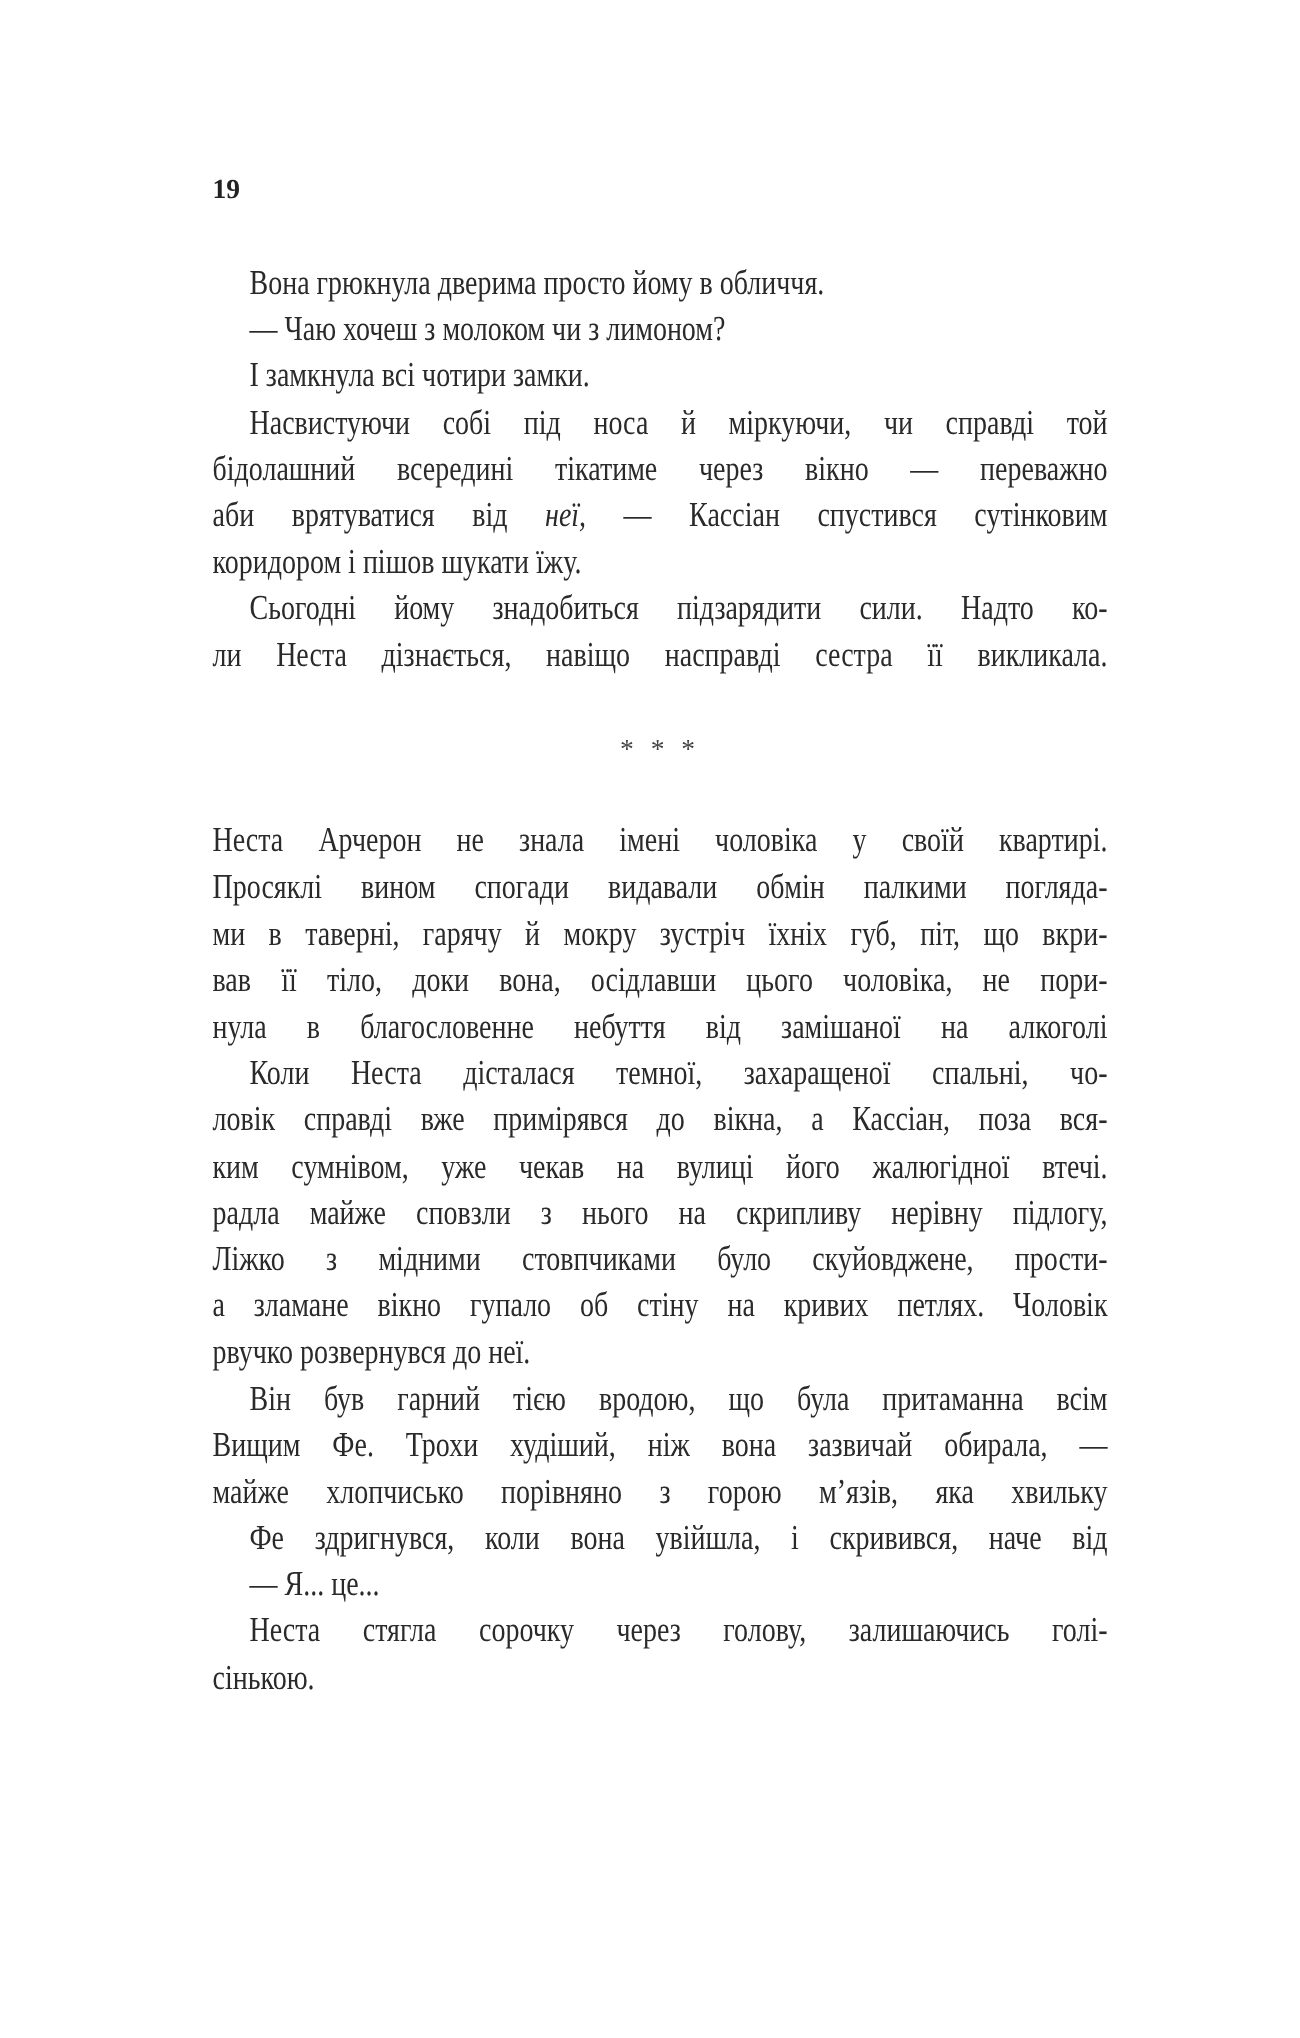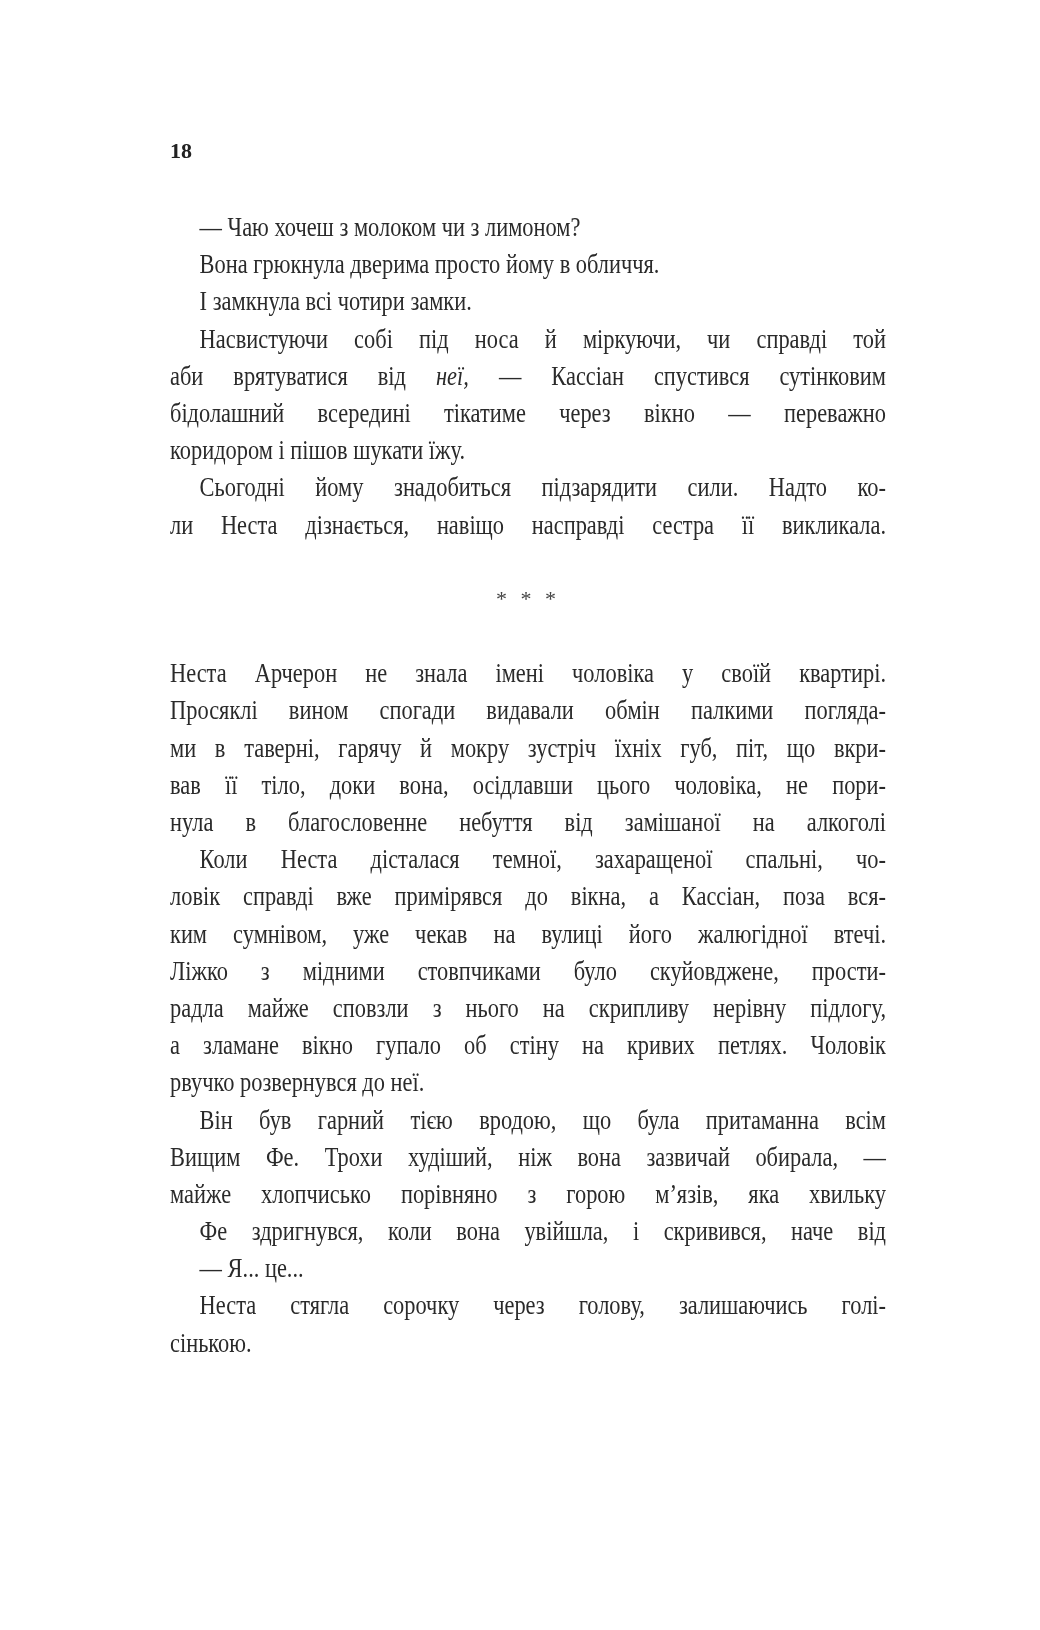--- a/index.html
+++ b/index.html
@@ -22,39 +22,39 @@
   .line.justify .inner { text-align: justify; text-align-last: justify; }
   .line.indent .inner { padding-left: 37px; width: 858px; }
   .line.gap { height: 37.2px; }
   .line.sep .inner { text-align: center; width: 716px; transform: none; font-size: 22px; letter-spacing: 4px; color: #444; }
   em { font-style: italic; }
 </style>
 </head>
 <body>
 
 <div class="page">
-  <div class="page-number">18</div>
+  <div class="page-number">19</div>
   <div class="text" id="text">
       <div class="line indent">
-        <span class="inner">— Чаю хочеш з молоком чи з лимоном?</span>
+        <span class="inner">Вона грюкнула дверима просто йому в обличчя.</span>
       </div>
       <div class="line indent">
-        <span class="inner">Вона грюкнула дверима просто йому в обличчя.</span>
+        <span class="inner">— Чаю хочеш з молоком чи з лимоном?</span>
       </div>
       <div class="line indent">
         <span class="inner">І замкнула всі чотири замки.</span>
       </div>
       <div class="line indent justify">
         <span class="inner">Насвистуючи собі під носа й міркуючи, чи справді той</span>
       </div>
       <div class="line justify">
-        <span class="inner"><span>аби врятуватися від </span><em>неї,</em><span> — Кассіан спустився сутінковим</span></span>
+        <span class="inner">бідолашний всередині тікатиме через вікно — переважно</span>
       </div>
       <div class="line justify">
-        <span class="inner">бідолашний всередині тікатиме через вікно — переважно</span>
+        <span class="inner"><span>аби врятуватися від </span><em>неї,</em><span> — Кассіан спустився сутінковим</span></span>
       </div>
       <div class="line">
         <span class="inner">коридором і пішов шукати їжу.</span>
       </div>
       <div class="line indent justify">
         <span class="inner">Сьогодні йому знадобиться підзарядити сили. Надто ко-</span>
       </div>
       <div class="line justify">
         <span class="inner">ли Неста дізнається, навіщо насправді сестра її викликала.</span>
       </div>
@@ -81,24 +81,24 @@
       <div class="line indent justify">
         <span class="inner">Коли Неста дісталася темної, захаращеної спальні, чо-</span>
       </div>
       <div class="line justify">
         <span class="inner">ловік справді вже примірявся до вікна, а Кассіан, поза вся-</span>
       </div>
       <div class="line justify">
         <span class="inner">ким сумнівом, уже чекав на вулиці його жалюгідної втечі.</span>
       </div>
       <div class="line justify">
-        <span class="inner">Ліжко з мідними стовпчиками було скуйовджене, прости-</span>
+        <span class="inner">радла майже сповзли з нього на скрипливу нерівну підлогу,</span>
       </div>
       <div class="line justify">
-        <span class="inner">радла майже сповзли з нього на скрипливу нерівну підлогу,</span>
+        <span class="inner">Ліжко з мідними стовпчиками було скуйовджене, прости-</span>
       </div>
       <div class="line justify">
         <span class="inner">а зламане вікно гупало об стіну на кривих петлях. Чоловік</span>
       </div>
       <div class="line">
         <span class="inner">рвучко розвернувся до неї.</span>
       </div>
       <div class="line indent justify">
         <span class="inner">Він був гарний тією вродою, що була притаманна всім</span>
       </div>

